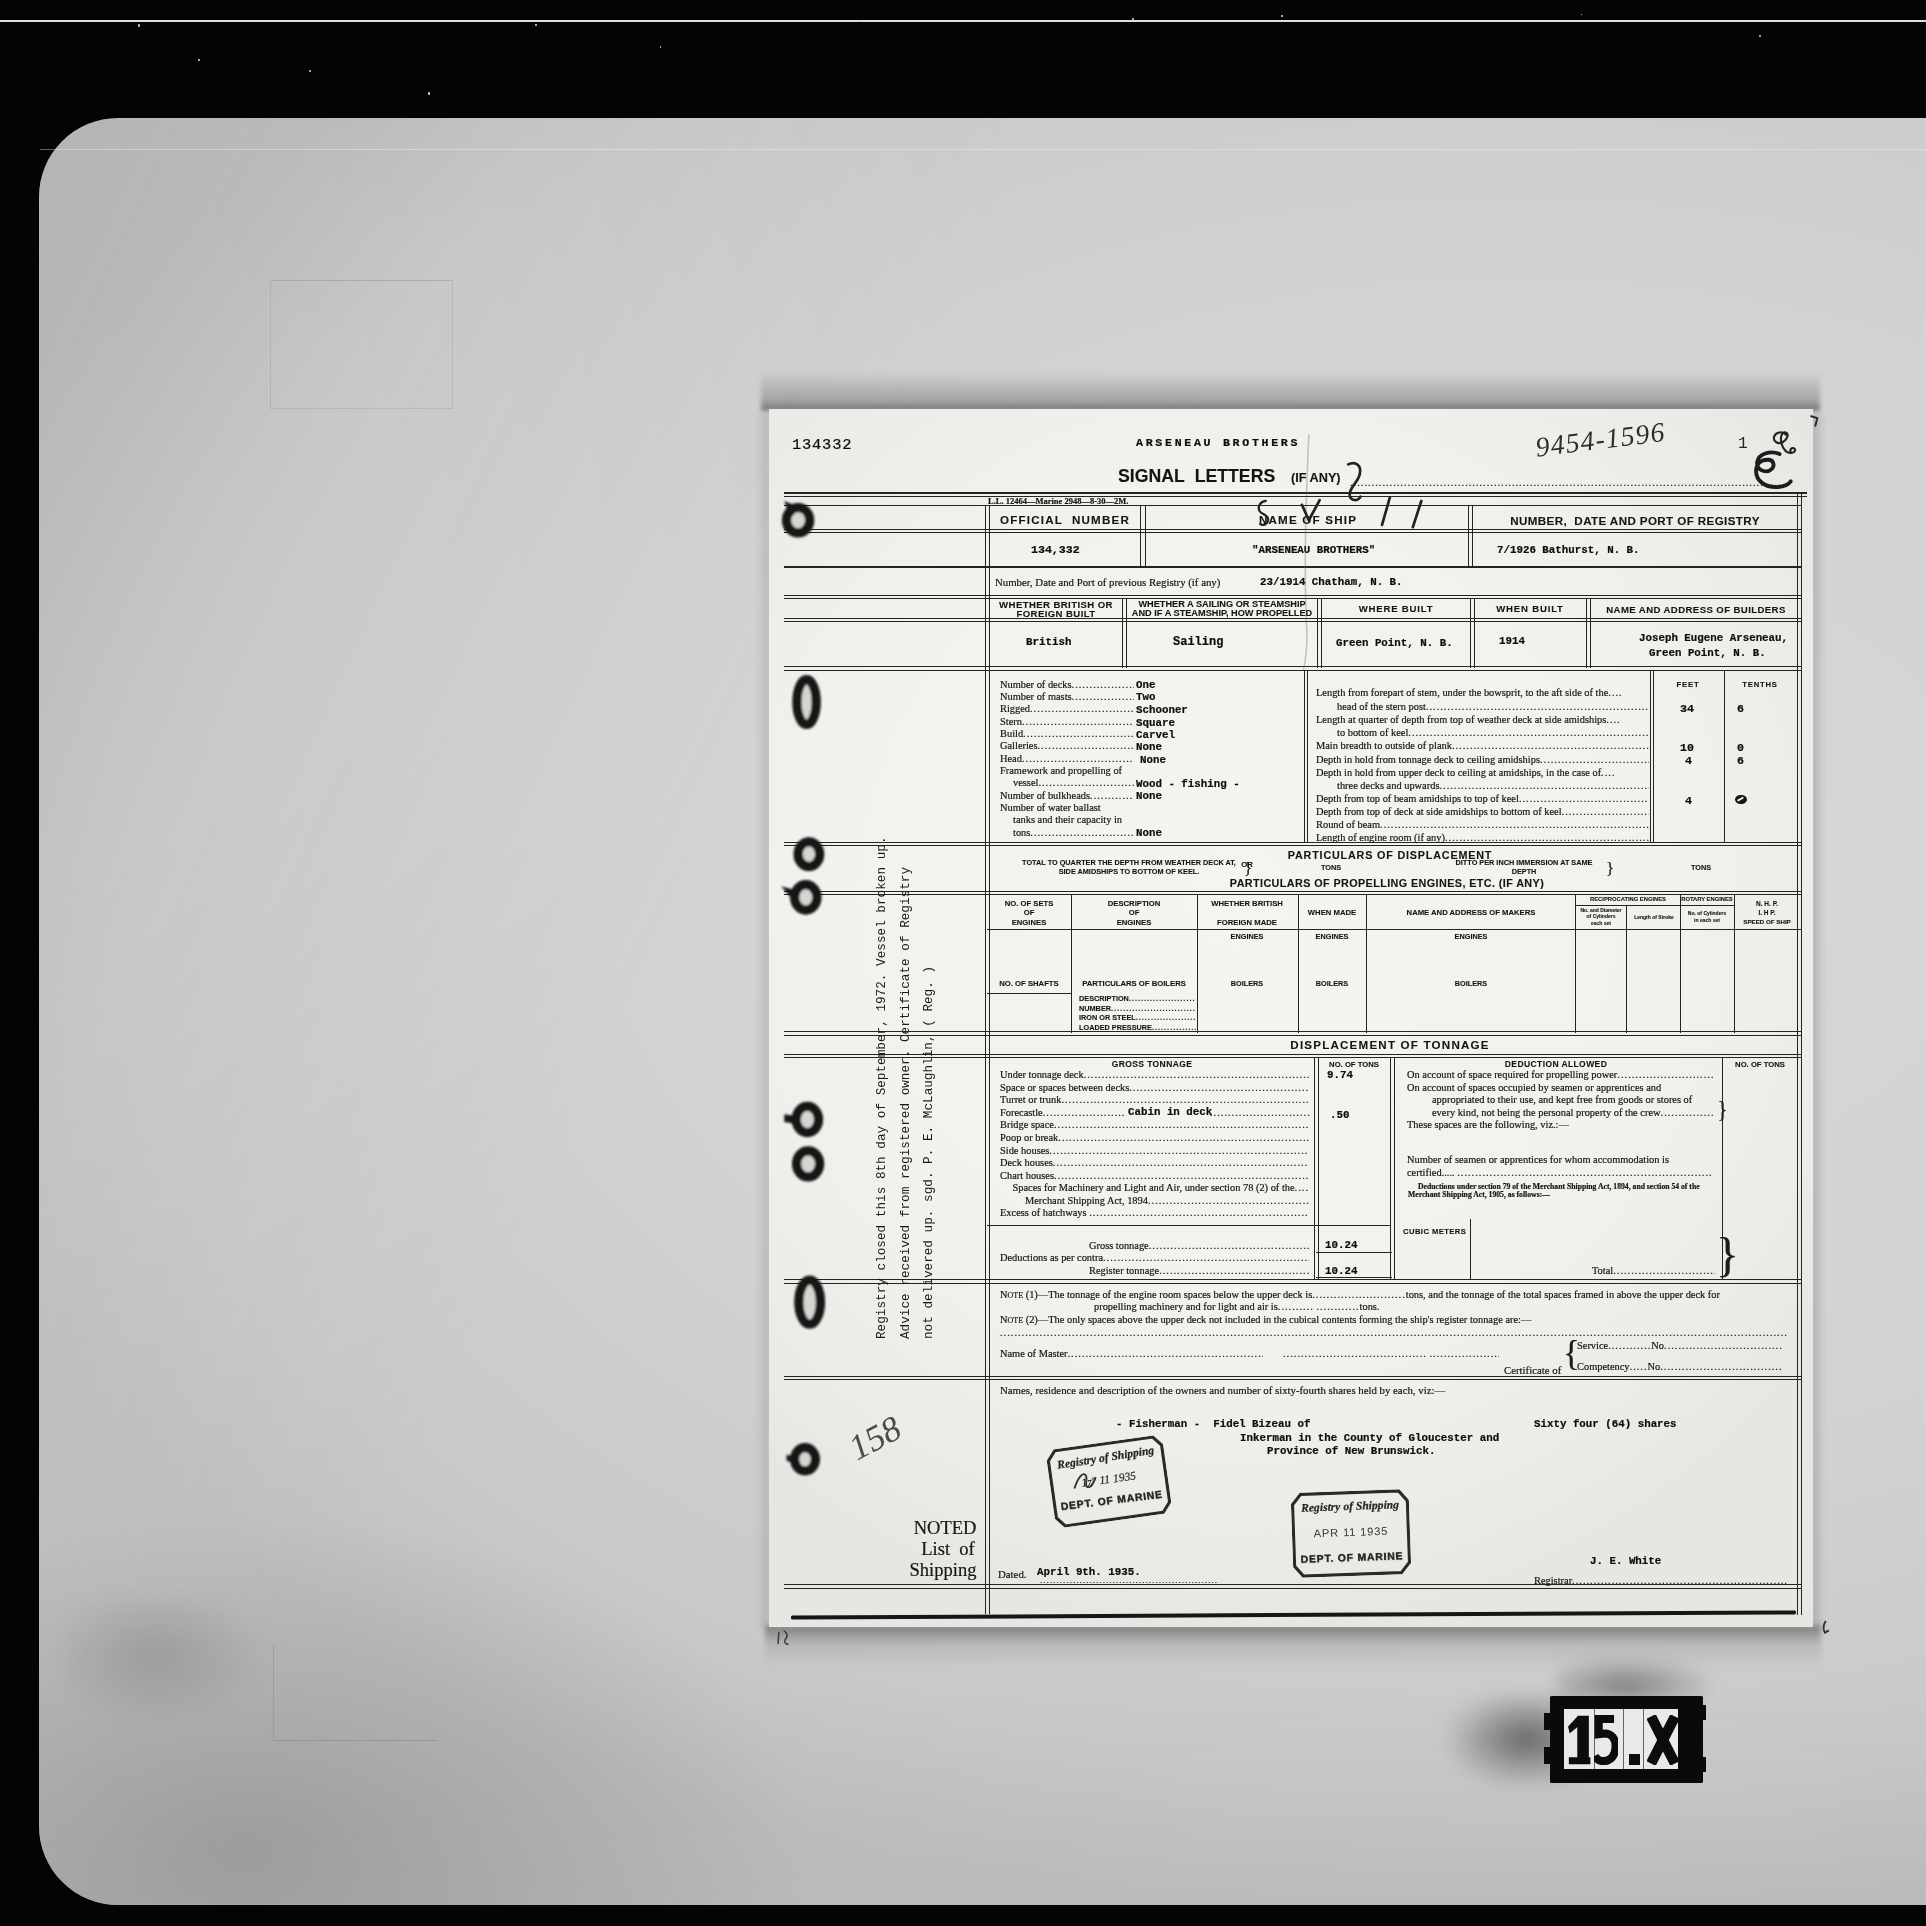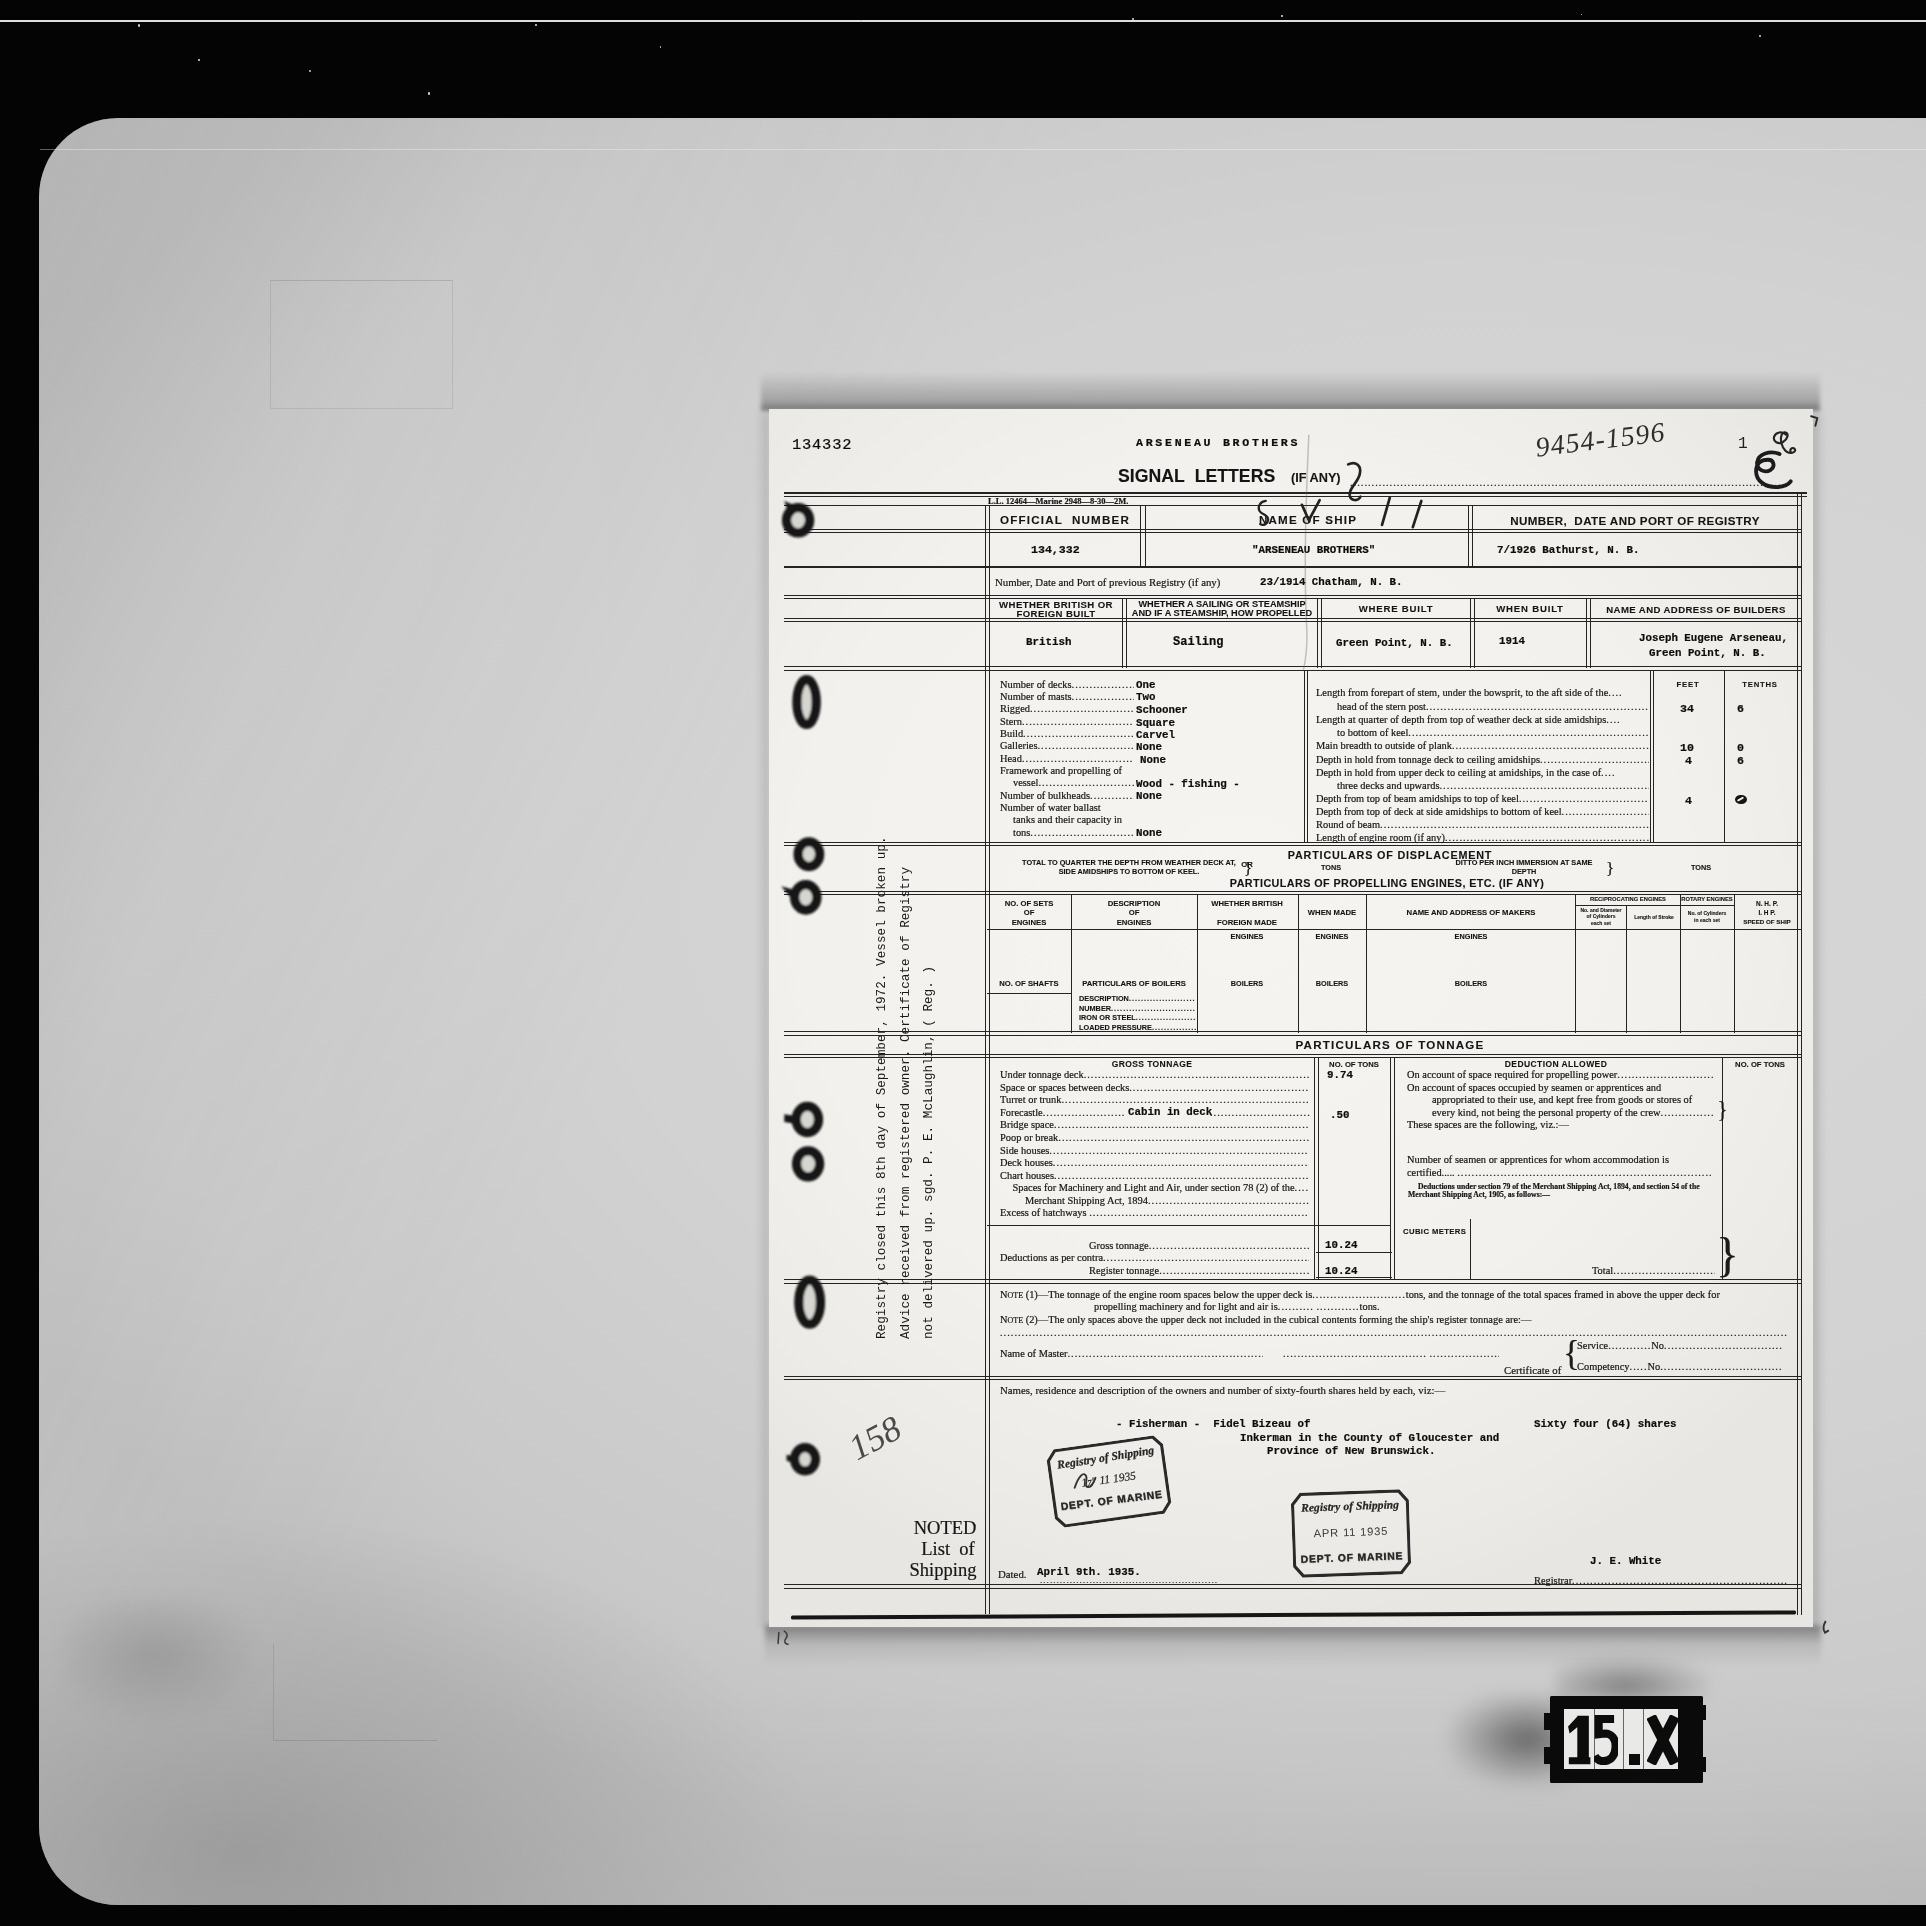--- a/index.html
+++ b/index.html
@@ -412,21 +412,21 @@
 <div class="abs hb" style="left:1471px;top:980px;font-size:7.3px;line-height:8.9px;transform:translateX(-50%);">BOILERS</div>
 
 <div class="abs hb clip" style="left:1079px;top:995px;width:117px;font-size:7.3px;line-height:8.9px;">DESCRIPTION<span class="ld">..............................................................</span></div>
 
 <div class="abs hb clip" style="left:1079px;top:1005px;width:117px;font-size:7.3px;line-height:8.9px;">NUMBER<span class="ld">..............................................................</span></div>
 
 <div class="abs hb clip" style="left:1079px;top:1014px;width:117px;font-size:7.3px;line-height:8.9px;">IRON OR STEEL<span class="ld">..............................................................</span></div>
 
 <div class="abs hb clip" style="left:1079px;top:1024px;width:117px;font-size:7.3px;line-height:8.9px;">LOADED PRESSURE<span class="ld">..............................................................</span></div>
 
-<div class="abs hb" style="left:1390px;top:1038px;font-size:11.6px;line-height:14.3px;transform:translateX(-50%);letter-spacing:1.2px;">PARTICULARS OF TONNAGE</div>
+<div class="abs hb" style="left:1390px;top:1038px;font-size:11.6px;line-height:14.3px;transform:translateX(-50%);letter-spacing:1.2px;">DISPLACEMENT OF TONNAGE</div>
 
 <div class="abs hb" style="left:1152px;top:1059px;font-size:8.5px;line-height:10.4px;transform:translateX(-50%);letter-spacing:0.4px;">GROSS TONNAGE</div>
 
 <div class="abs hb" style="left:1354px;top:1060px;font-size:7.7px;line-height:9.6px;transform:translateX(-50%);">NO. OF TONS</div>
 
 <div class="abs hb" style="left:1556px;top:1059px;font-size:8.5px;line-height:10.4px;transform:translateX(-50%);letter-spacing:0.4px;">DEDUCTION ALLOWED</div>
 
 <div class="abs hb" style="left:1760px;top:1060px;font-size:7.7px;line-height:9.6px;transform:translateX(-50%);">NO. OF TONS</div>
 
 <div class="abs sr clip" style="left:1000px;top:1069px;width:309px;font-size:10.4px;line-height:12.7px;">Under tonnage deck<span class="ld">.................................................................................................................................................</span></div>

